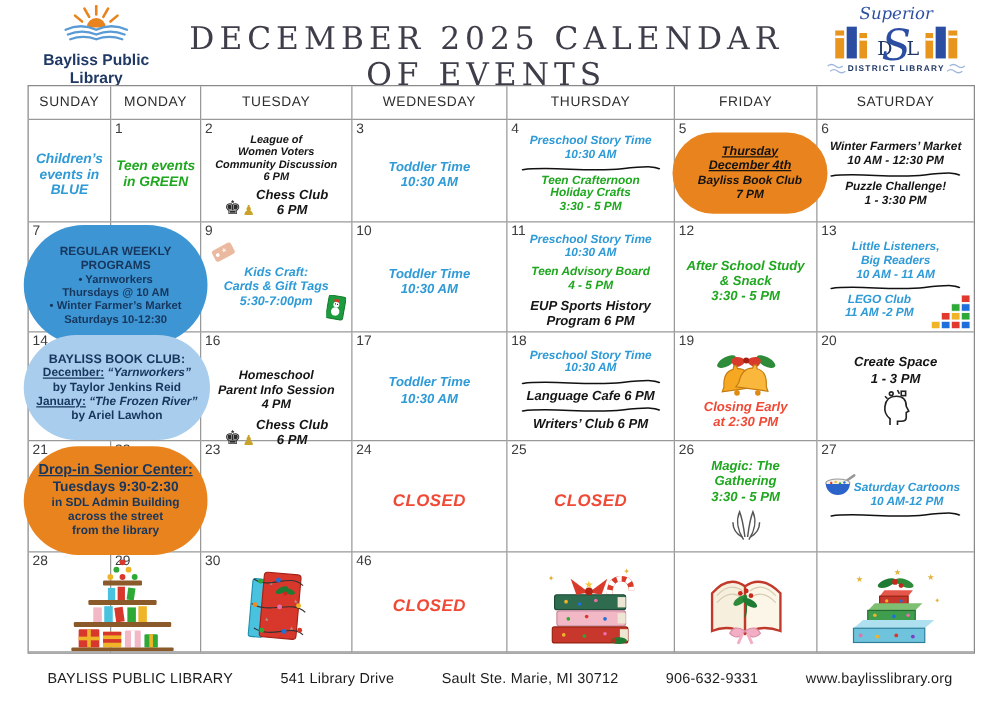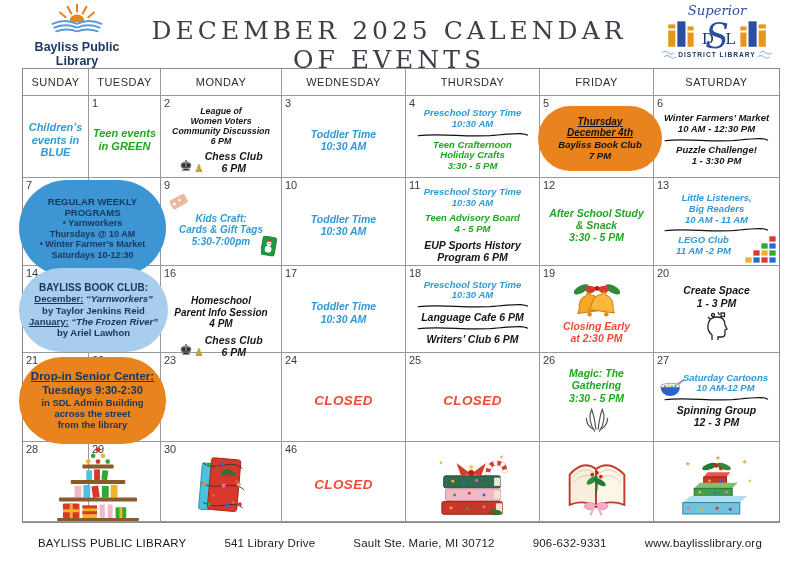--- a/index.html
+++ b/index.html
@@ -106,22 +106,22 @@
       <rect x="101" y="26" width="7" height="2" fill="#fff"></rect>
   </g>
   <path d="M6 50 q3 -2.5 6 0 q3 2.5 6 0 M8 54 q3 -2.5 6 0 q3 2.5 6 0" stroke="#9FB6D9" fill="none" stroke-width="1"></path>
   <path d="M102 50 q3 -2.5 6 0 q3 2.5 6 0 M100 54 q3 -2.5 6 0 q3 2.5 6 0" stroke="#9FB6D9" fill="none" stroke-width="1"></path>
   <text x="60" y="54" text-anchor="middle" font-size="6.5" letter-spacing="1" fill="#1F3864" font-weight="bold">DISTRICT LIBRARY</text>
 </svg>
 
 <div id="cal">
 
   <div class="hcell">SUNDAY</div>
+  <div class="hcell">MONDAY</div>
   <div class="hcell">TUESDAY</div>
-  <div class="hcell">MONDAY</div>
   <div class="hcell">WEDNESDAY</div>
   <div class="hcell">THURSDAY</div>
   <div class="hcell">FRIDAY</div>
   <div class="hcell">SATURDAY</div>
 
   <div class="cell">
     <div class="ev c-blue" style="font-size:11px;">Children’s<br>events in<br>BLUE</div>
   </div>
   <div class="cell">
     <span class="dn">1</span>
@@ -330,21 +330,20 @@
       <circle cx="8" cy="8" r="1.1" fill="#E03A2F"></circle>
         <circle cx="12" cy="7" r="1.1" fill="#F0B428"></circle>
       <circle cx="16" cy="8.5" r="1.1" fill="#2EA836"></circle>
         <circle cx="20" cy="7.5" r="1.1" fill="#1E6FD9"></circle>
       <path d="M3 9 a11 10 0 0 0 22 0 z" fill="#2C63C8"></path>
     </svg>
     <div class="ev c-blue" style="padding-left:18px;">Saturday Cartoons<br>10 AM-12 PM</div>
     <svg class="wave" viewBox="0 0 100 8" preserveAspectRatio="none">
         <path d="M2 5 C 22 1, 48 8, 72 4 S 96 3, 98 4" fill="none" stroke="#111" stroke-width="1.6" stroke-linecap="round"></path>
       </svg>
-    <div class="ev c-black" style="font-size:10.5px;">Spinning Group<br>12 - 3 PM</div>
   </div>
 
   <div class="cell">
     <span class="dn">28</span>
   </div>
   <div class="cell">
     <span class="dn">29</span>
   </div>
   <div class="cell">
     <span class="dn">30</span>

